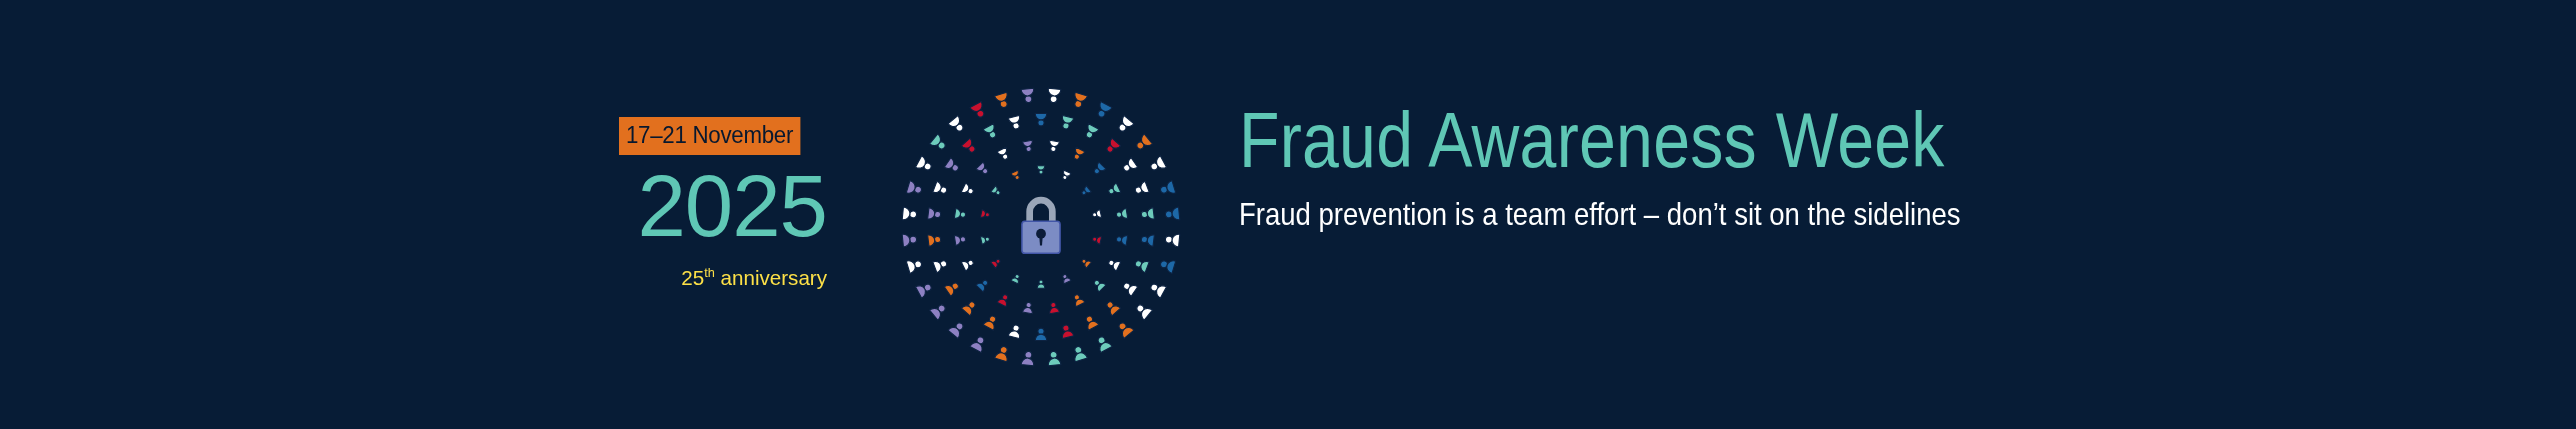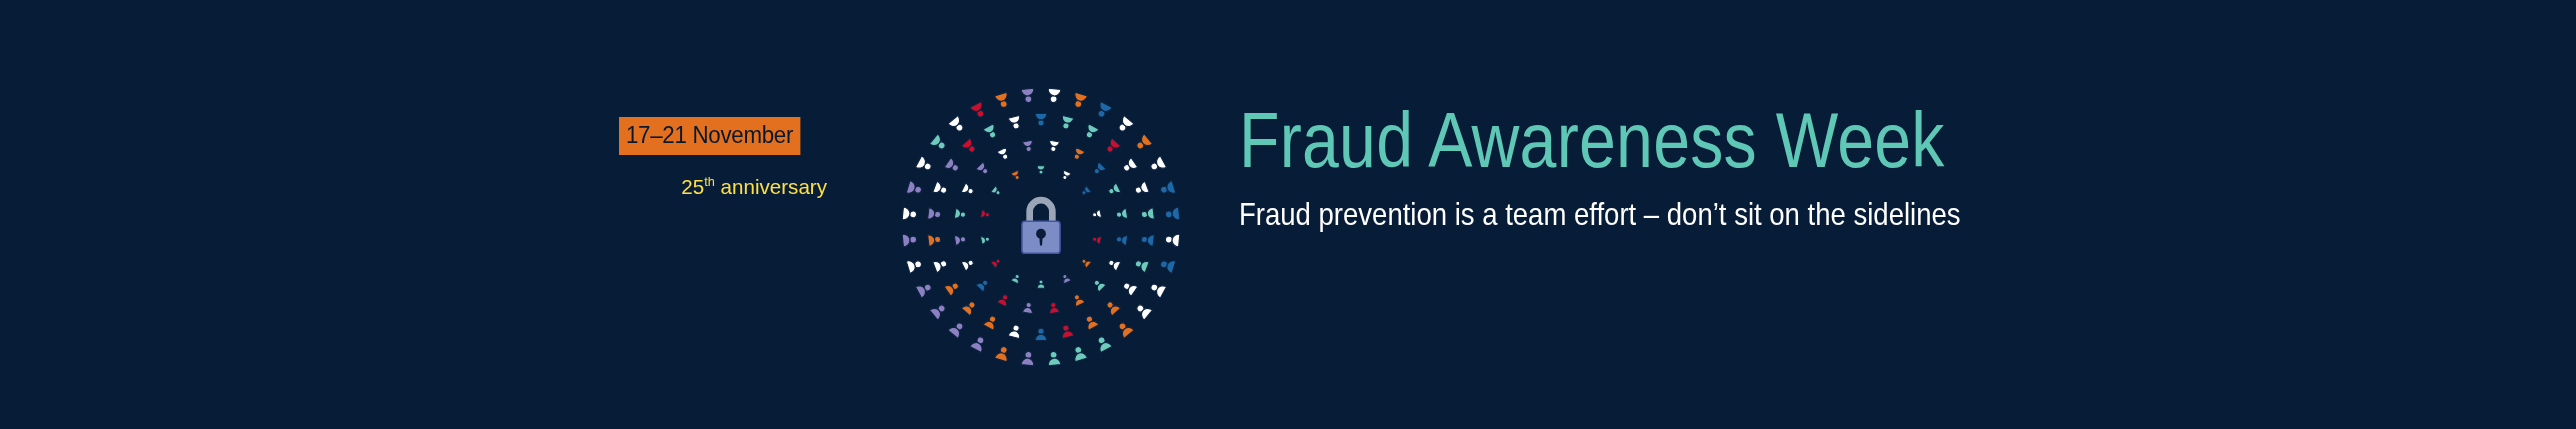--- a/index.html
+++ b/index.html
@@ -116,20 +116,21 @@
   }
 </style>
 </head>
 <body>
 
 <div id="banner">
 
   <div id="date-block">
     <div id="date-badge">17–21 November</div>
 
+    <div id="year">2025</div>
 
     <div id="anniversary">
       <span>25</span><span class="sup">th</span><span> anniversary</span>
     </div>
   </div>
 
   <div id="logo-wrap">
     <svg id="logo-svg" viewBox="0 0 590 590">
       <defs>
         <clipPath id="circleClip">

